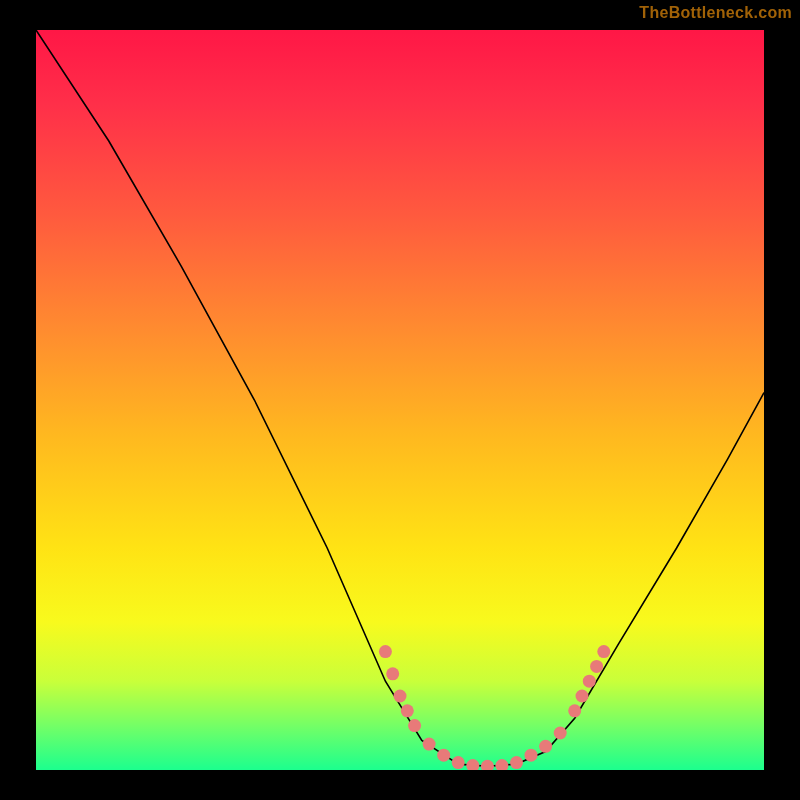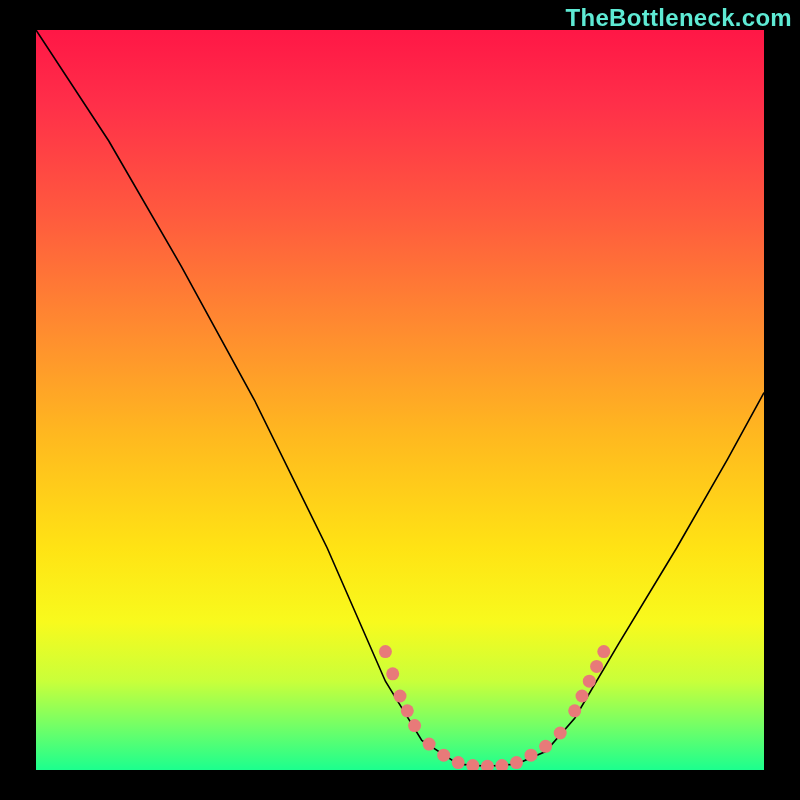--- a/index.html
+++ b/index.html
@@ -14,22 +14,22 @@
   .frame {
     position: relative;
     width: 800px;
     height: 800px;
     background: #000;
   }
   .watermark {
     position: absolute;
     top: 4px;
     right: 8px;
-    color: #5eead4;
-    font-size: 24px;
+    color: #a16207;
+    font-size: 16px;
     font-weight: 600;
     letter-spacing: 0.3px;
     z-index: 10;
   }
   .plot-area {
     position: absolute;
     left: 36px;
     top: 30px;
     width: 728px;
     height: 740px;

